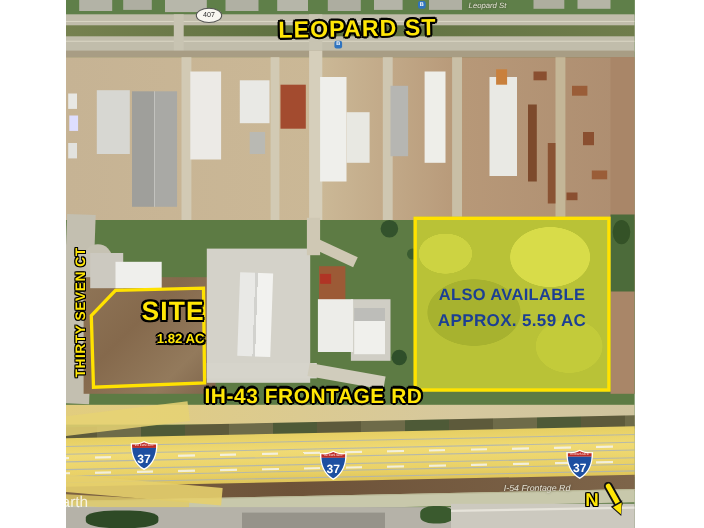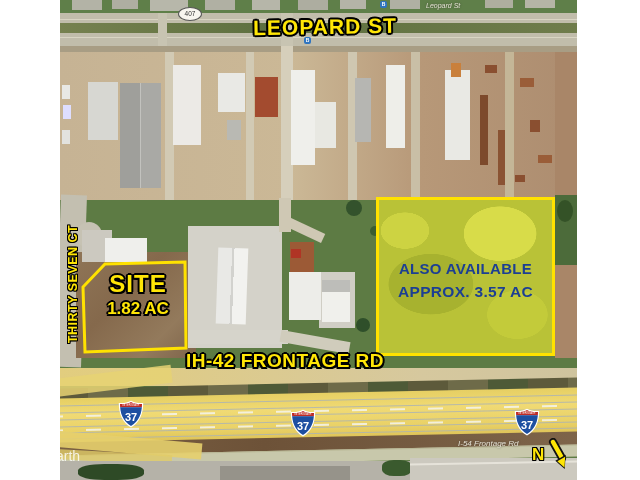--- a/index.html
+++ b/index.html
@@ -136,45 +136,45 @@
   <div class="a" style="left:350px;top:458px;width:167px;height:22px;background:#ccc9bf;"></div>
   <div class="a" style="left:350px;top:462px;width:167px;height:2px;background:#e6e3da;transform:rotate(-1deg);"></div>
 
   <div class="a" style="left:316px;top:197px;width:173px;height:153px;border:3px solid #ffe200;
               background:radial-gradient(60px 45px at 70% 22%,#d8dc49 0 60%,transparent 61%),
                          radial-gradient(70px 50px at 30% 55%,#a7b22f 0 60%,transparent 61%),
                          radial-gradient(50px 40px at 80% 75%,#c3cb3a 0 60%,transparent 61%),
                          radial-gradient(40px 30px at 15% 20%,#cdd342 0 60%,transparent 61%),#b9c237;"></div>
   <div class="a" style="left:316px;top:258px;width:179px;text-align:center;">
     <div class="navy" style="font-size:15px;line-height:22px;letter-spacing:.3px;">ALSO AVAILABLE</div>
-    <div class="navy" style="font-size:15.5px;line-height:23px;letter-spacing:.3px;">APPROX. 3.57 AC</div>
+    <div class="navy" style="font-size:15.5px;line-height:23px;letter-spacing:.3px;">APPROX. 5.59 AC</div>
   </div>
 
   <svg class="a" style="left:0;top:0;" width="517" height="480" viewBox="0 0 517 480">
     <polygon points="45,264 125,262 126,348 25,352 23,287" fill="none" stroke="#ffe200" stroke-width="3"></polygon>
   </svg>
-  <div class="a" style="left:30px;top:270px;width:96px;text-align:center;">
+  <div class="a" style="left:30px;top:270px;width:96px;text-align:right;">
     <div class="yel ol" style="font-size:24px;line-height:27px;letter-spacing:1px;">SITE</div>
-    <div class="yel ol" style="font-size:17px;line-height:23px;">1.82 AC</div>
+    <div class="yel ol" style="font-size:12px;line-height:23px;">1.82 AC</div>
   </div>
 
   <div class="a yel ol" style="left:150px;top:15px;width:230px;text-align:center;font-size:21px;letter-spacing:1px;transform:rotate(-1deg);">LEOPARD ST</div>
   <div class="a smalllbl" style="left:366px;top:2px;font-size:7px;">Leopard St</div>
   <div class="a" style="left:118px;top:7px;width:22px;height:12px;background:#f8f6f0;border:1px solid #555;border-radius:50%;
               font-size:6.5px;color:#333;text-align:center;line-height:12px;">
     <span>407</span>
   </div>
   <div class="a" style="left:244px;top:37px;width:7px;height:7px;background:#2f74c0;border-radius:2px;color:#fff;font-size:5px;font-weight:700;text-align:center;line-height:7px;">
     <span>B</span>
   </div>
   <div class="a" style="left:320px;top:1px;width:7px;height:7px;background:#2f74c0;border-radius:2px;color:#fff;font-size:5px;font-weight:700;text-align:center;line-height:7px;">
     <span>B</span>
   </div>
   <div class="a yel ol2" style="left:-52px;top:276px;width:132px;height:16px;text-align:center;font-size:12.5px;letter-spacing:.5px;transform:rotate(-90deg);white-space:nowrap;">THIRTY SEVEN CT</div>
-  <div class="a yel ol" style="left:120px;top:350px;width:210px;text-align:center;font-size:19px;letter-spacing:.5px;">IH-42 FRONTAGE RD</div>
+  <div class="a yel ol" style="left:120px;top:350px;width:210px;text-align:center;font-size:19px;letter-spacing:.5px;">IH-43 FRONTAGE RD</div>
   <div class="a smalllbl" style="left:398px;top:439px;font-size:8px;">I-54 Frontage Rd</div>
 
   <svg class="shield" style="left:58px;top:400px;" viewBox="0 0 26 28">
     <path d="M13 .8 C16.5 2.8 21.5 3.4 25.2 2.9 C25.2 13.5 22 22.3 13 27.4 C4 22.3 .8 13.5 .8 2.9 C4.5 3.4 9.5 2.8 13 .8 Z" fill="#fff"></path>
     <clipPath id="sc1">
           <path d="M13 2 C16 3.8 20.5 4.4 24 4 C24 13 21.2 21.2 13 26 C4.8 21.2 2 13 2 4 C5.5 4.4 10 3.8 13 2 Z"></path>
         </clipPath>
     <g clip-path="url(#sc1)">
       <rect x="0" y="0" width="26" height="7.2" fill="#bf2b25"></rect>
       <rect x="0" y="7.2" width="26" height="21" fill="#1d4fa1"></rect>

